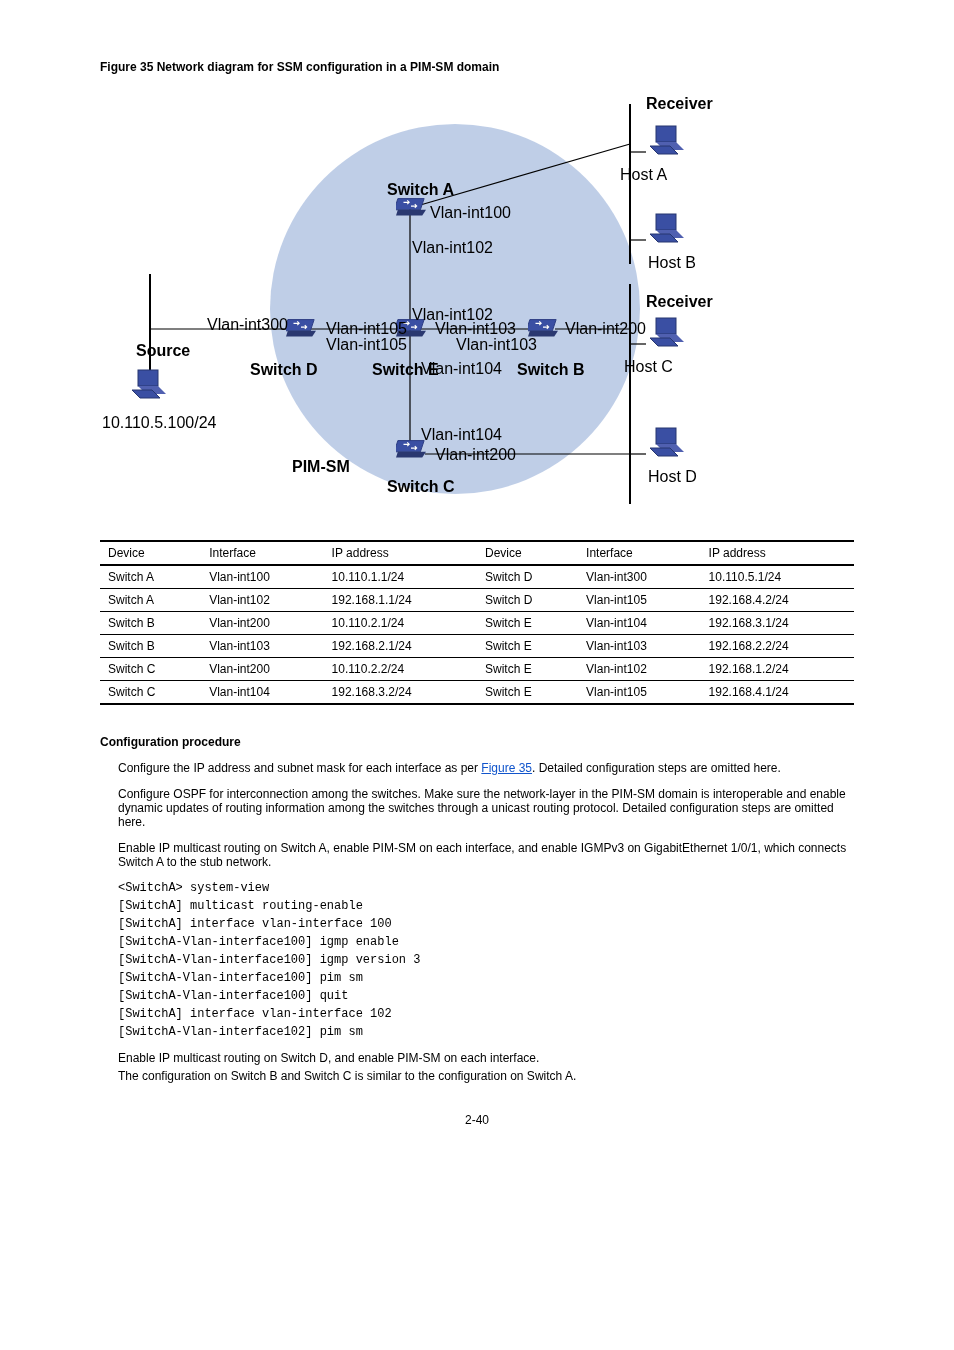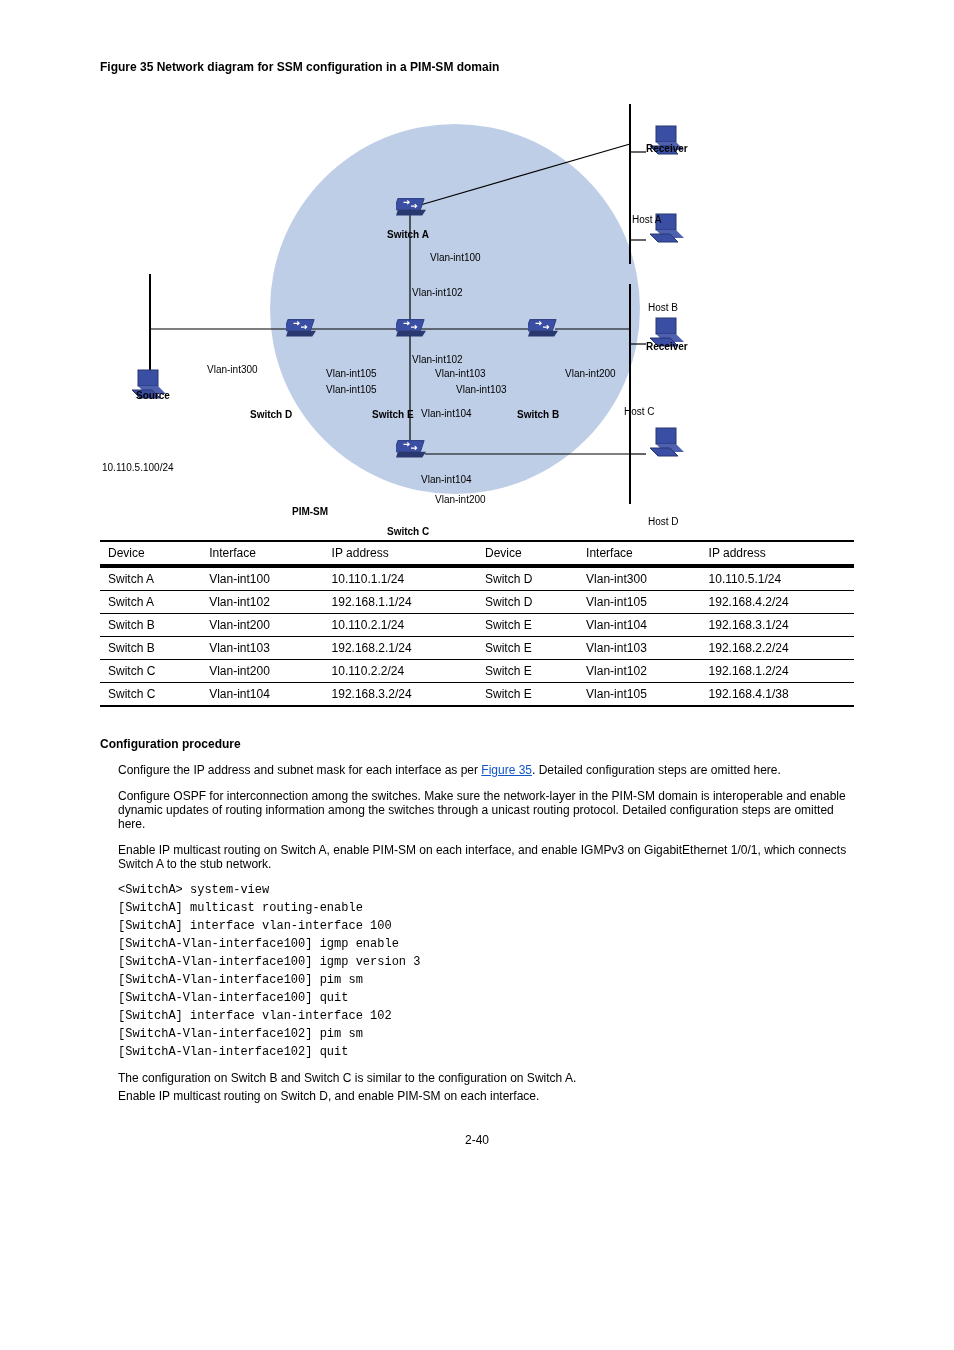--- a/index.html
+++ b/index.html
@@ -3,25 +3,25 @@
 <meta charset="utf-8">
 <style>
 * { margin: 0; padding: 0; box-sizing: border-box; }
 body { font-family: Arial, sans-serif; font-size: 12px; color: #000; background: #fff; padding: 60px 100px; width: 954px; }
 .figure-title { font-weight: bold; margin-bottom: 10px; }
 .diagram { position: relative; width: 750px; height: 440px; margin-bottom: 10px; }
 .circle-bg { position: absolute; width: 370px; height: 370px; border-radius: 50%; background: #b4c5e3; left: 170px; top: 40px; opacity: 0.85; }
 .switch-icon { position: absolute; width: 30px; height: 22px; }
 .switch-icon svg { width: 100%; height: 100%; }
 .host-icon { position: absolute; width: 40px; height: 36px; }
-.label { position: absolute; font-size: 10px; margin-top: 48px; }
+.label { position: absolute; font-size: 16px; }
 .bold { font-weight: bold; }
 table { width: 100%; border-collapse: collapse; margin-top: 16px; font-size: 12px; }
 th, td { text-align: left; padding: 4px 8px; border-bottom: 1px solid #000; }
-th { border-top: 2px solid #000; border-bottom: 4px solid #000000; font-weight: normal; margin-top: 16px; }
+th { border-top: 2px solid #000; border-bottom: 2px solid #000000; font-weight: normal; margin-top: 16px; }
 table tr:last-child td { border-bottom: 2px solid #000; }
 .content { margin-top: 30px; }
 .section-title { font-weight: bold; margin-top: 20px; margin-bottom: 8px; }
 .list-item { margin: 6px 0 6px 18px; text-indent: -18px; }
 .link { color: #1155cc; }
 .mono { font-family: "Courier New", monospace; }
 .indent { margin-left: 18px; }
 .note-area { margin-top: 12px; }
 .note-area p { margin: 4px 0; }
 </style>
@@ -113,21 +113,21 @@
         <polygon points="8,18 28,18 36,26 16,26" fill="#5060b0"></polygon>
         <polygon points="2,22 22,22 30,30 10,30" fill="#3a4fa3" stroke="#263670"></polygon>
       </svg></div>
   <div class="host-icon" style="left:30px;top:284px"><svg viewBox="0 0 40 36">
         <rect x="8" y="2" width="20" height="16" fill="#3a4fa3" stroke="#263670"></rect>
         <polygon points="8,18 28,18 36,26 16,26" fill="#5060b0"></polygon>
         <polygon points="2,22 22,22 30,30 10,30" fill="#3a4fa3" stroke="#263670"></polygon>
       </svg></div>
 
   <div class="label bold" style="left:546px;top:11px">Receiver</div>
-  <div class="label" style="left:532px;top:82px">Host A</div>
+  <div class="label" style="left:520px;top:82px">Host A</div>
   <div class="label" style="left:548px;top:170px">Host B</div>
   <div class="label bold" style="left:546px;top:209px">Receiver</div>
   <div class="label" style="left:524px;top:274px">Host C</div>
   <div class="label" style="left:548px;top:384px">Host D</div>
 
   <div class="label bold" style="left:287px;top:97px">Switch A</div>
   <div class="label bold" style="left:417px;top:277px">Switch B</div>
   <div class="label bold" style="left:287px;top:394px">Switch C</div>
   <div class="label bold" style="left:150px;top:277px">Switch D</div>
   <div class="label bold" style="left:272px;top:277px">Switch E</div>
@@ -202,21 +202,21 @@
         <td>Switch E</td>
         <td>Vlan-int102</td>
         <td>192.168.1.2/24</td>
       </tr>
       <tr>
         <td>Switch C</td>
         <td>Vlan-int104</td>
         <td>192.168.3.2/24</td>
         <td>Switch E</td>
         <td>Vlan-int105</td>
-        <td>192.168.4.1/38</td>
+        <td>192.168.4.1/24</td>
       </tr>
     </tbody>
 </table>
 
 <div class="content">
   <div class="section-title">Configuration procedure</div>
 
   <p class="indent note-area">
     <span>Configure the IP address and subnet mask for each interface as per <a href="#" class="link">Figure 35</a>. Detailed configuration steps are omitted here.</span>
   </p>
@@ -229,22 +229,21 @@
   <div class="mono indent note-area">
     <p>&lt;SwitchA&gt; system-view</p>
     <p>[SwitchA] multicast routing-enable</p>
     <p>[SwitchA] interface vlan-interface 100</p>
     <p>[SwitchA-Vlan-interface100] igmp enable</p>
     <p>[SwitchA-Vlan-interface100] igmp version 3</p>
     <p>[SwitchA-Vlan-interface100] pim sm</p>
     <p>[SwitchA-Vlan-interface100] quit</p>
     <p>[SwitchA] interface vlan-interface 102</p>
     <p>[SwitchA-Vlan-interface102] pim sm</p>
-    <p>[SwitchA-Vlan-interface102] quit</p>
   </div>
 
   <div class="note-area indent">
+    <p>Enable IP multicast routing on Switch D, and enable PIM-SM on each interface.</p>
     <p>The configuration on Switch B and Switch C is similar to the configuration on Switch A.</p>
-    <p>Enable IP multicast routing on Switch D, and enable PIM-SM on each interface.</p>
   </div>
 
   <p style="text-align:center;margin-top:30px">2-40</p>
 </div>
 
 </body></html>

